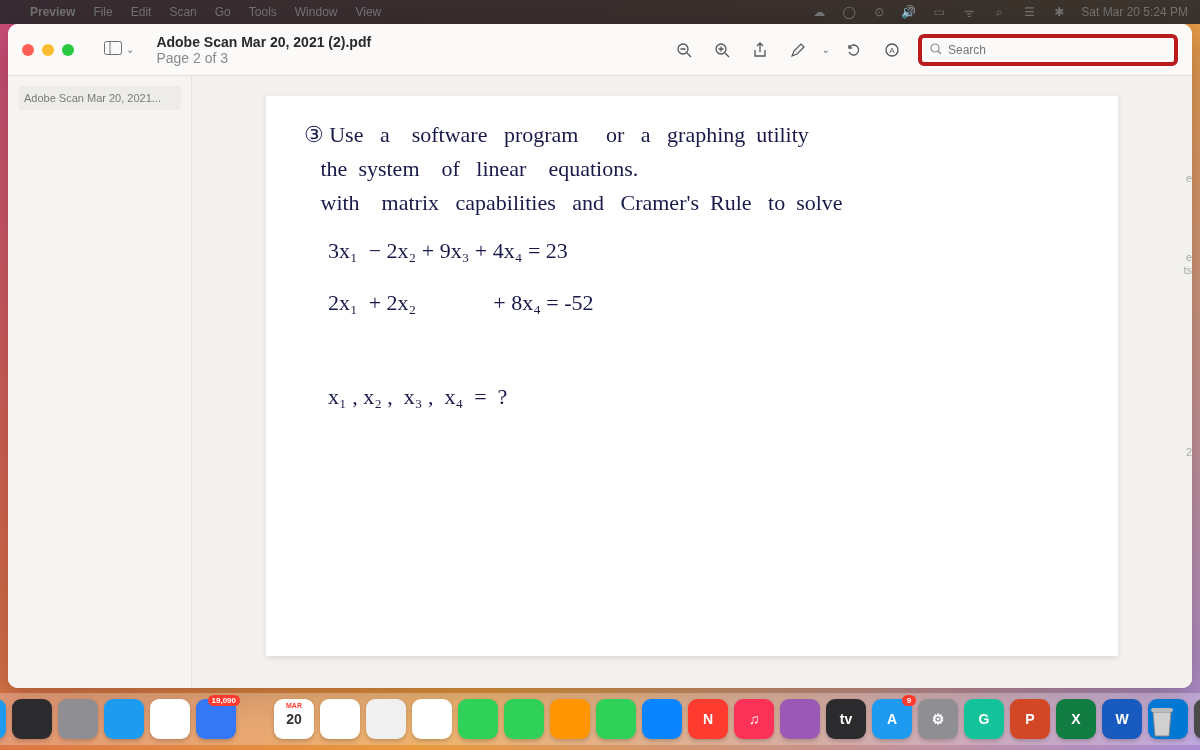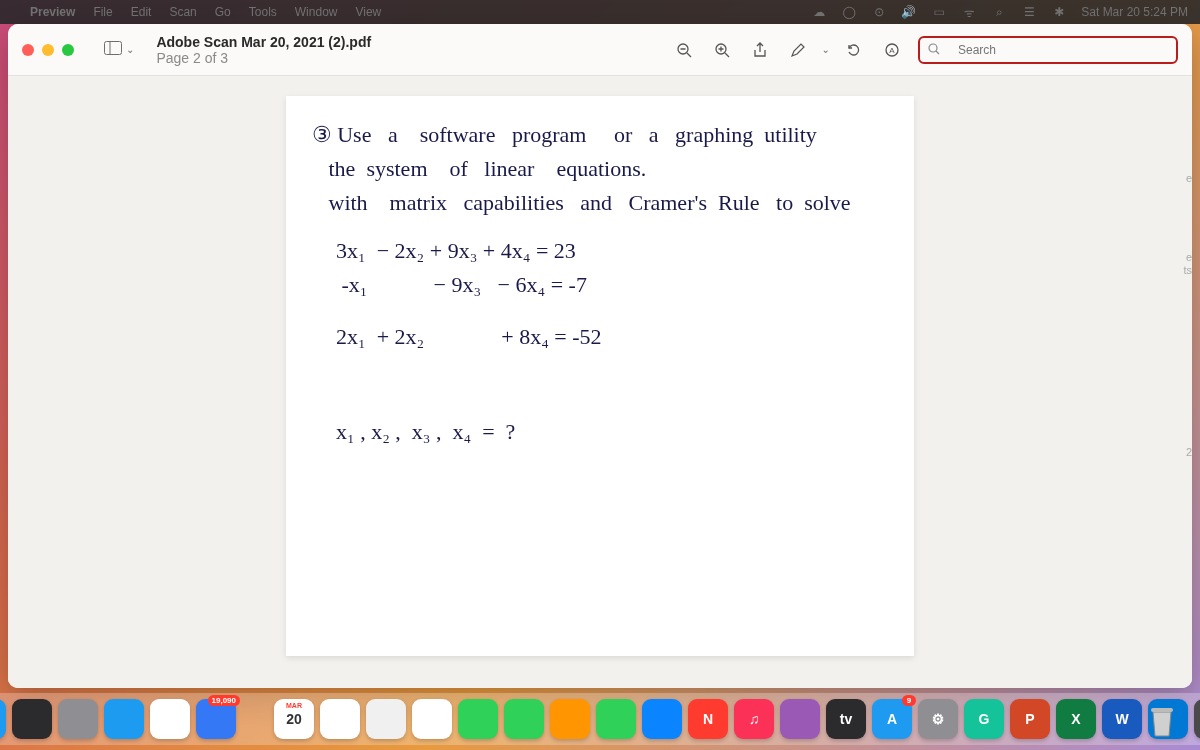--- a/index.html
+++ b/index.html
@@ -36,36 +36,36 @@
 .tl-min { background: #febc2e; }
 .tl-max { background: #28c840; }
 .tb-sidebar { margin-left: 18px; display: flex; gap: 4px; align-items: center; color: #6e6e6e; }
 .tb-title { margin-left: 10px; }
 .tb-title .t1 { font-size: 14px; font-weight: 600; color: #2a2a2a; }
 .tb-title .t2 { font-size: 14px; color: #8a8a8a; }
 .tb-spacer { flex: 1; }
 .tb-icon { width: 28px; height: 28px; display: inline-flex; align-items: center; justify-content: center; color: #555; border-radius: 5px; }
 .tb-group { display: flex; gap: 10px; align-items: center; }
 .search {
-  display: flex; align-items: center; gap: 18px;
-  border: 2px solid #b91c1c; border-radius: 6px;
+  display: flex; align-items: center; gap: 6px;
+  border: 4px solid #b91c1c; border-radius: 6px;
   padding: 3px 8px; width: 260px; color: #8a8a8a;
 }
 .search input { border: none; outline: none; background: transparent; font-size: 12px; flex: 1; color: #444; }
 
 .body { flex: 1; display: flex; background: #f2f1ee; }
 .sidebar {
   width: 184px; background: #f5f4f0; border-right: 1px solid #e3e1de; padding: 10px;
 }
 .sb-item { font-size: 11px; color: #7a7a7a; padding: 6px 6px; border-radius: 4px; background: rgba(0,0,0,.03); }
 .content { flex: 1; background: #f2f1ee; padding: 20px 30px; position: relative; overflow: hidden; }
 .page {
-  background: #fff; width: 628px; height: 560px; margin: 0 auto;
+  background: #fff; width: 852px; height: 560px; margin: 0 auto;
   box-shadow: 0 2px 6px rgba(0,0,0,.1);
-  padding: 22px 26px;
+  padding: 22px 38px;
   font-family: "Segoe Script", "Comic Sans MS", cursive;
   color: #1a1a4a; font-size: 22px; line-height: 1.55;
   position: relative;
 }
 .hw-line { white-space: pre; }
 .hw-indent1 { margin-left: 24px; }
 .edge-hint {
   position: absolute; right: 0; color: #aaa; font-size: 11px; font-family: -apple-system, sans-serif;
 }
 .eh1 { top: 96px; } .eh2 { top: 175px; } .eh3 { top: 188px; } .eh4 { top: 370px; }
@@ -186,28 +186,30 @@
         <svg width="12" height="12" viewBox="0 0 12 12">
             <circle cx="5" cy="5" r="4" fill="none" stroke="#8a8a8a" stroke-width="1.2"></circle>
             <line x1="8" y1="8" x2="11" y2="11" stroke="#8a8a8a" stroke-width="1.2"></line>
           </svg>
       </span>
       <input placeholder="Search" style="">
     </div>
   </div>
 
   <div class="body">
+    <div class="sidebar">
+      <div class="sb-item">Adobe Scan Mar 20, 2021...</div>
+    </div>
     <div class="content">
       <div class="page">
         <div class="hw-line">③ Use   a    software   program     or   a   graphing  utility</div>
         <div class="hw-line">   the  system    of   linear    equations.</div>
         <div class="hw-line">   with    matrix   capabilities   and   Cramer's  Rule   to  solve</div>
         <div style="height:14px"></div>
         <div class="hw-line hw-indent1">3x₁  − 2x₂ + 9x₃ + 4x₄ = 23</div>
-        <div class="hw-line hw-indent1"> -x₁            − 9x₃   − 6x₄ = -7</div>
         <div style="height:18px"></div>
         <div class="hw-line hw-indent1">2x₁  + 2x₂              + 8x₄ = -52</div>
         <div style="height:60px"></div>
         <div class="hw-line hw-indent1">x₁ , x₂ ,  x₃ ,  x₄  =  ?</div>
       </div>
       <span class="edge-hint eh1">e</span>
       <span class="edge-hint eh2">e</span>
       <span class="edge-hint eh3">ts</span>
       <span class="edge-hint eh4">2</span>
     </div>

